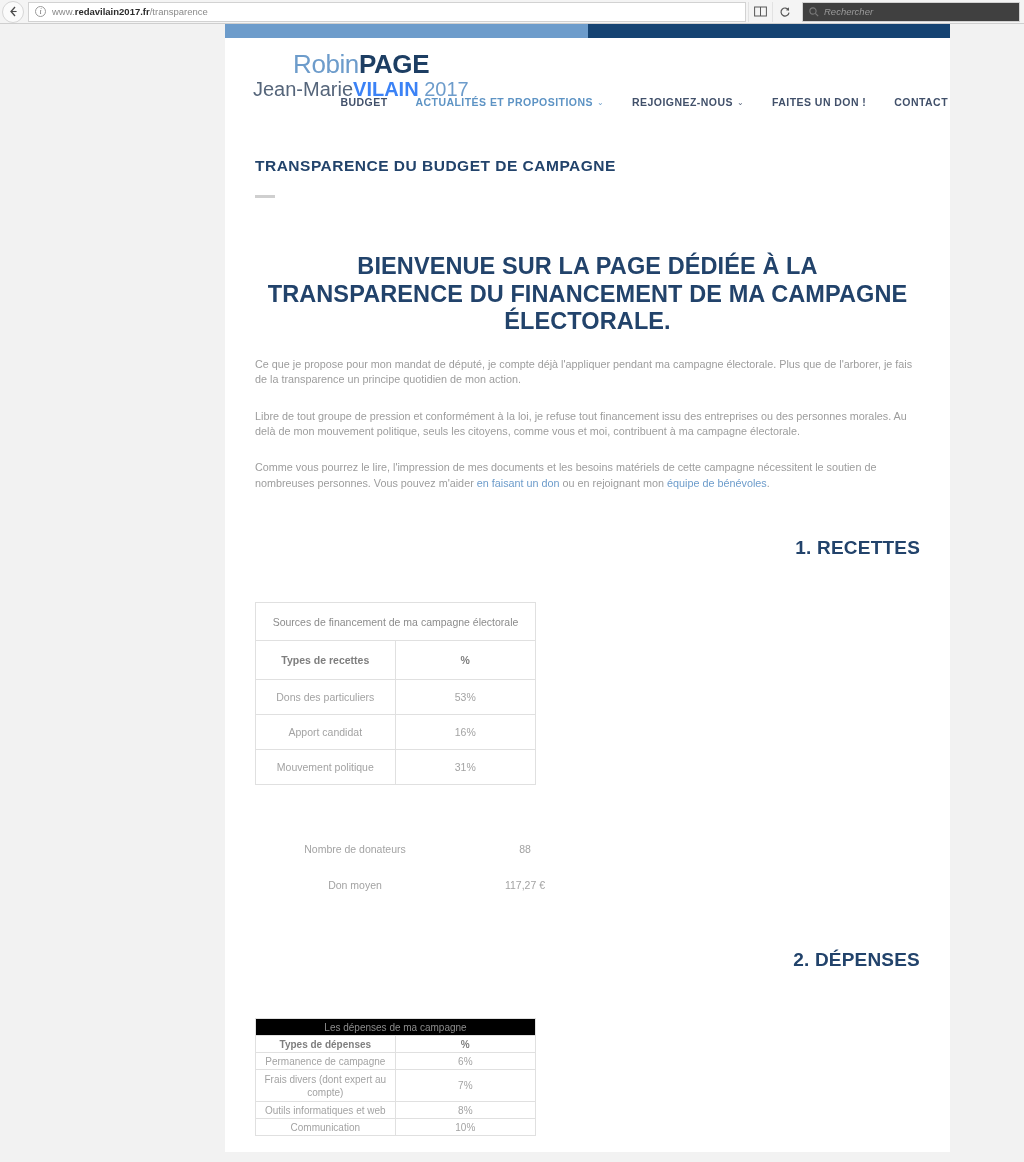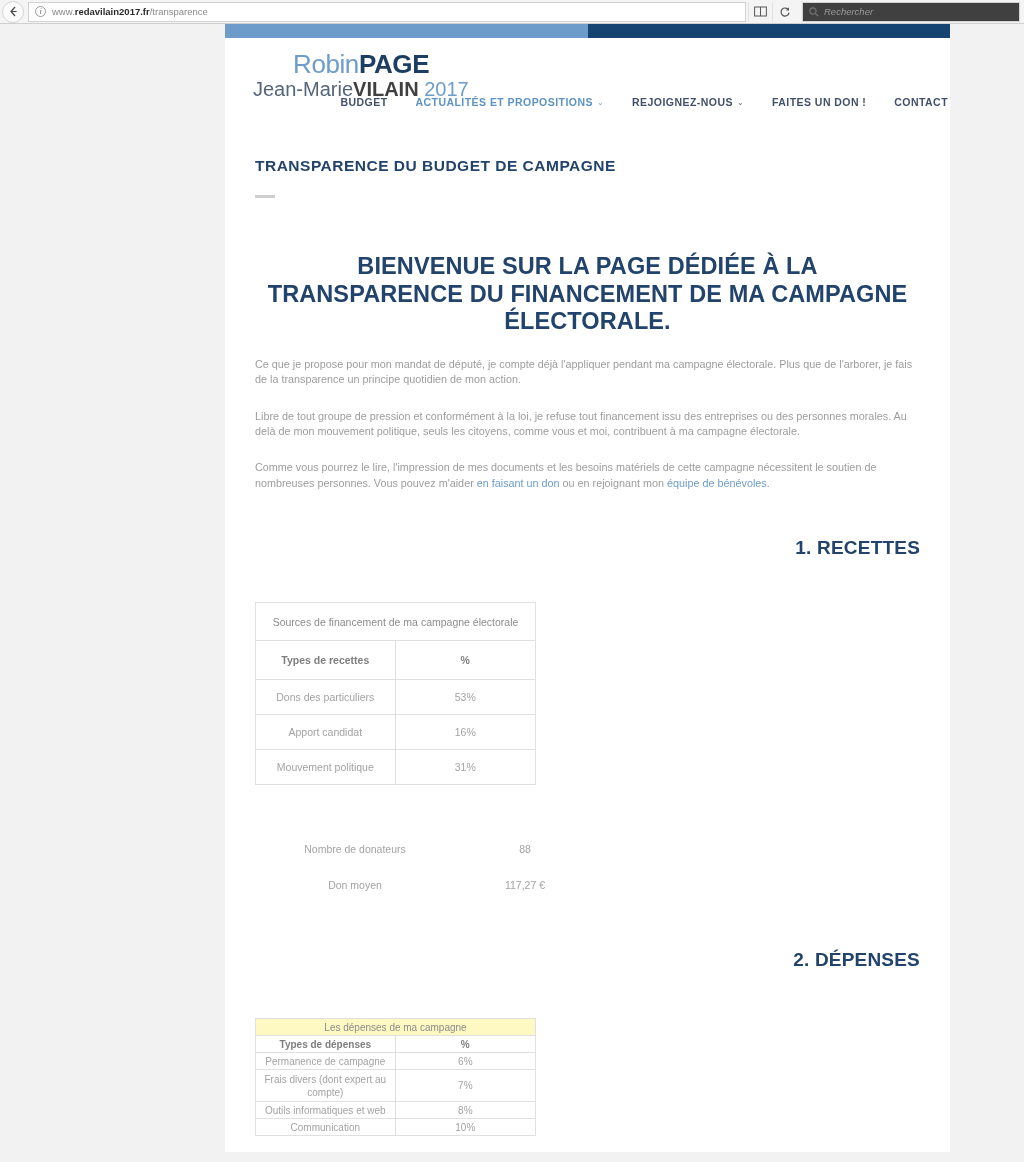--- a/index.html
+++ b/index.html
@@ -78,21 +78,21 @@
   #logo {
     position: absolute; left: 28px; top: 13px;
     line-height: 1;
     font-family: "Liberation Sans", sans-serif;
   }
   #logo .l1 { font-size: 26px; letter-spacing: -.4px; white-space: nowrap; padding-left: 40px;}
   #logo .l1 .a { color: #6d9ccb; font-weight: normal; }
   #logo .l1 .b { color: #1d3e63; font-weight: bold; }
   #logo .l2 { font-size: 20px; margin-top: 2px; white-space: nowrap; }
   #logo .l2 .a { color: #55657a; font-weight: normal; }
-  #logo .l2 .b { color: #404040; font-weight: bold; }
+  #logo .l2 .b { color: #3b82f6; font-weight: bold; }
   #logo .l2 .c { color: #6d9ccb; font-weight: normal; }
 
   #main-nav {
     position: absolute; right: 0px; bottom: 16px;
     display: flex; align-items: center; gap: 28px;
     padding-right: 2px;
   }
   .nav-item {
     font-size: 10.5px; letter-spacing: .45px;
     color: #41506a; font-weight: bold; white-space: nowrap;
@@ -160,21 +160,21 @@
     display: flex; align-items: center;
     font-size: 10.5px; color: #a3a3a3; height: 36px;
   }
   #stats .slabel { width: 200px; text-align: center; }
   #stats .svalue { width: 140px; text-align: center; }
 
   
   .tbl-wrap-2 { margin-top: 47px; }
   #table-depenses { width: 281px; }
   #table-depenses td, #table-depenses th { font-size: 10px; padding: 2px 4px; }
-  #table-depenses .t-title { height: 17px; background: #fef9c3; color: #8c8c8c; margin-top: 36px; }
+  #table-depenses .t-title { height: 17px; background: #000000; color: #8c8c8c; margin-top: 36px; }
   #table-depenses .t-head  { height: 17px; font-weight: bold; color: #7e7e7e; }
   #table-depenses .t-row   { height: 17px; }
   #table-depenses .t-row.tall { height: 32px; line-height: 1.3; }
   #table-depenses .c1 { width: 140px; }
   #table-depenses .c2 { width: 141px; }
 
   
   #bottom-strip {
     position: absolute; left: 0; bottom: 0; width: 1024px; height: 10px;
     background: #f2f2f2;

